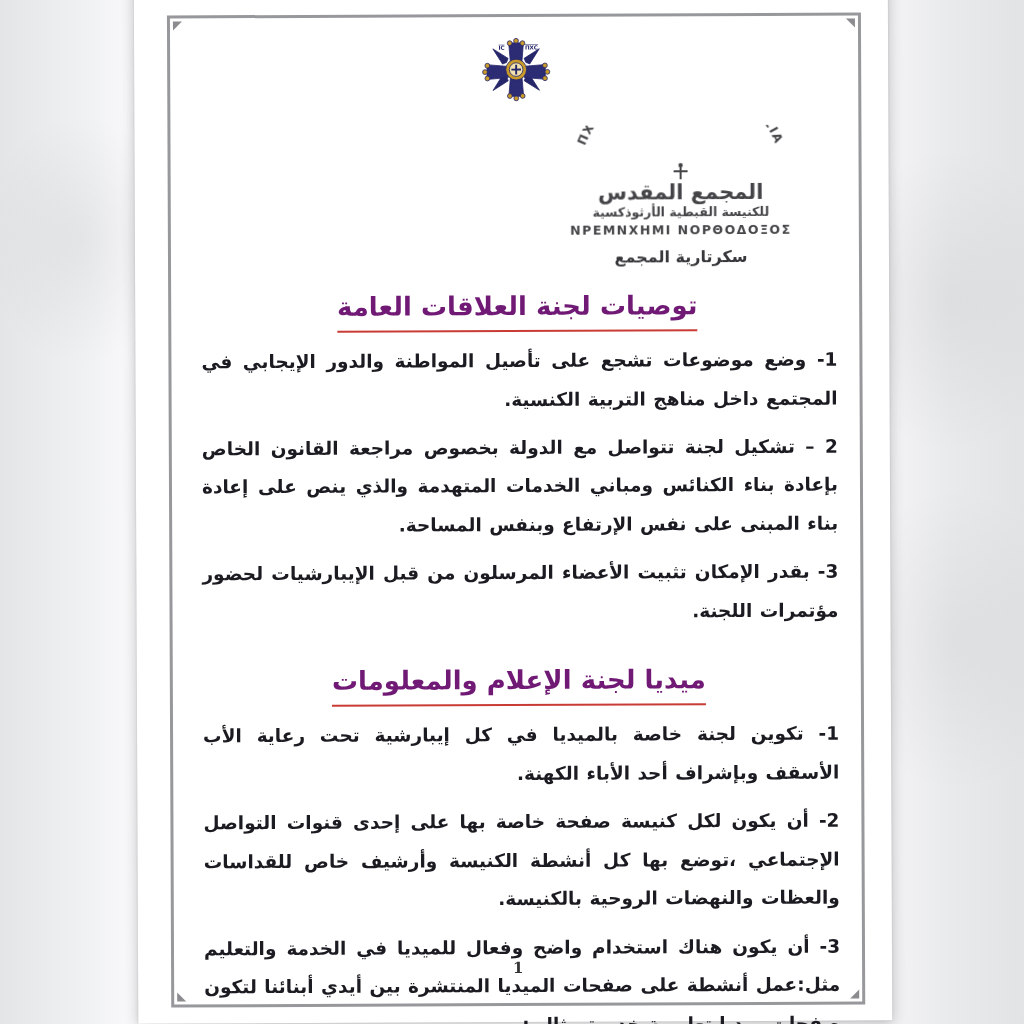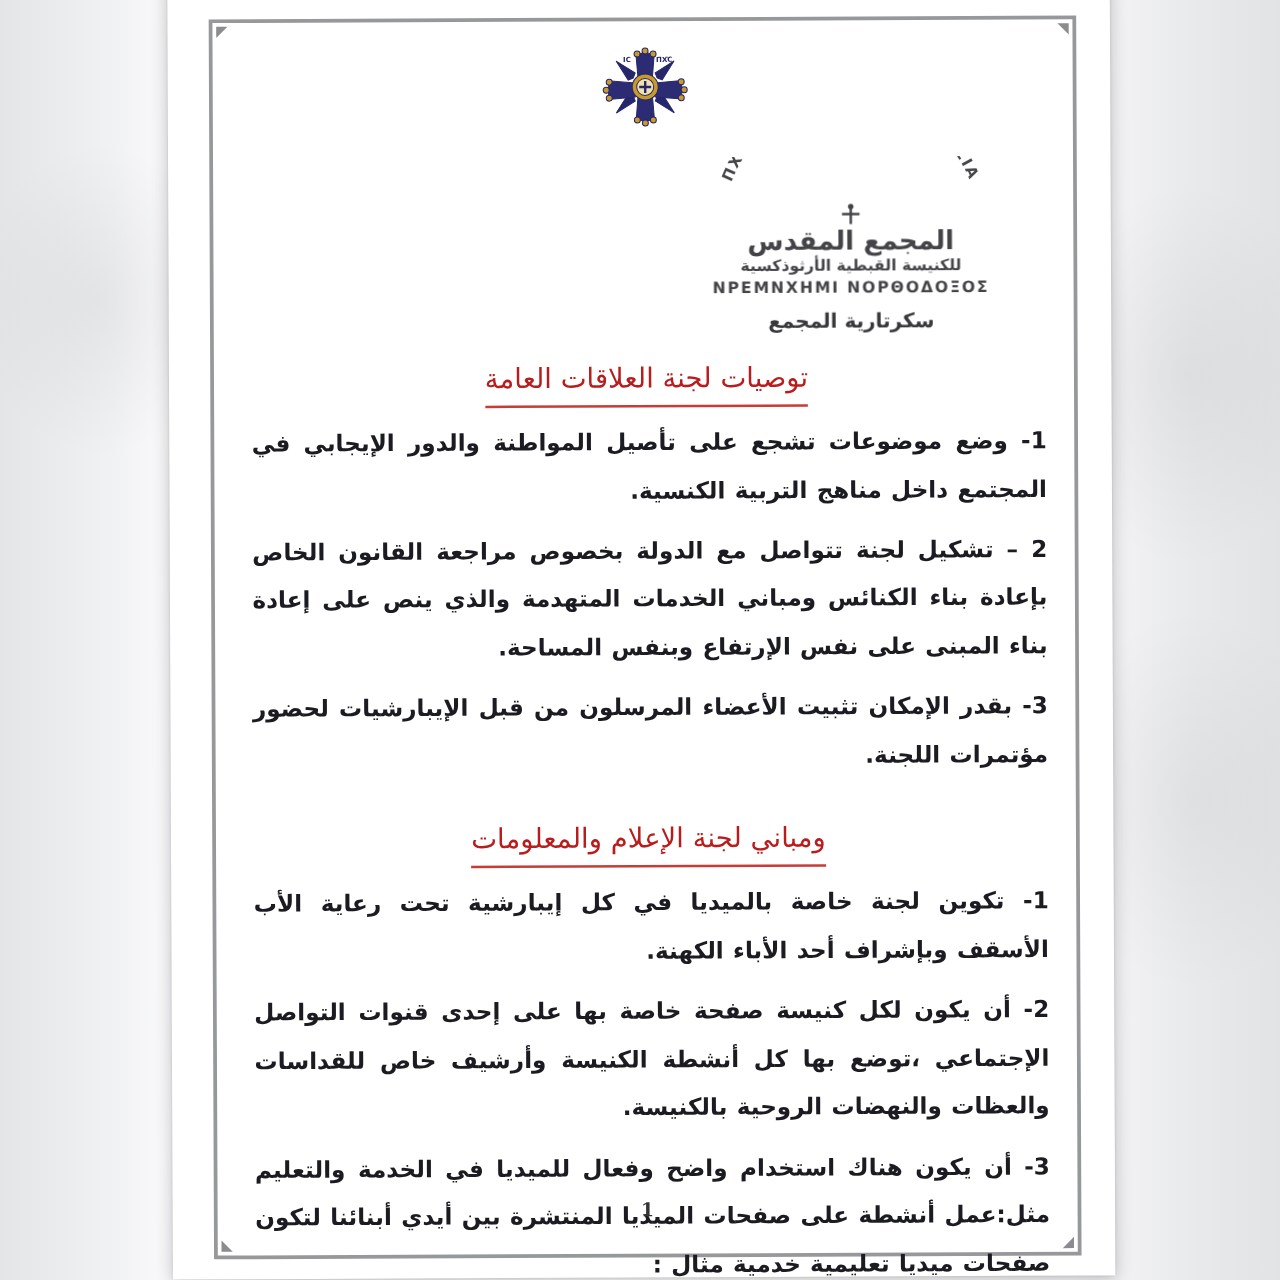--- a/index.html
+++ b/index.html
@@ -39,21 +39,21 @@
     width:232px;margin:14px 42px 0 auto;text-align:center;color:#3b3b3f;
     filter:blur(0.2px);opacity:0.95;
   }
   .stamp .ar-title{font-size:21px;font-weight:bold;line-height:1.05;margin-top:-6px;}
   .stamp .ar-sub{font-size:12.5px;font-weight:bold;margin-top:1px;letter-spacing:0.5px;}
   .stamp .coptic{font-size:12.5px;font-weight:bold;letter-spacing:1.5px;margin-top:3px;font-family:"DejaVu Sans",sans-serif;}
   .stamp .secretariat{font-size:16px;font-weight:bold;margin-top:10px;color:#2e2e32;}
 
   .heading{text-align:center;margin:0;direction:rtl;}
   .heading .hline{
-    display:inline-block;color:#b91c1c;font-size:22px;font-weight:normal;
+    display:inline-block;color:#701a75;font-size:26px;font-weight:bold;
     border-bottom:2.5px solid #c93b35;padding-bottom:4px;line-height:1.5;
   }
   .h1-space{margin-top:20px;}
   .h2-space{margin-top:30px;}
 
   .para{
     direction:rtl;text-align:justify;color:#1b1b22;
     font-size:18.5px;font-weight:bold;line-height:2.08;
     margin:10px 2px 0 6px;word-spacing:1px;
   }
@@ -139,21 +139,21 @@
         </div>
 
         <h2 class="heading h1-space">
           <span class="hline">توصيات لجنة العلاقات العامة</span>
         </h2>
         <p class="para">1- وضع موضوعات تشجع على تأصيل المواطنة والدور الإيجابي في المجتمع داخل مناهج التربية الكنسية.</p>
         <p class="para">2 – تشكيل  لجنة تتواصل مع الدولة بخصوص مراجعة القانون الخاص بإعادة بناء الكنائس ومباني الخدمات المتهدمة والذي ينص على إعادة بناء المبنى على نفس الإرتفاع وبنفس المساحة.</p>
         <p class="para">3- بقدر الإمكان تثبيت الأعضاء المرسلون من قبل الإيبارشيات لحضور مؤتمرات اللجنة.</p>
 
         <h2 class="heading h2-space">
-          <span class="hline">ومباني لجنة الإعلام والمعلومات</span>
+          <span class="hline">ميديا لجنة الإعلام والمعلومات</span>
         </h2>
         <p class="para">1- تكوين لجنة خاصة بالميديا في كل إيبارشية تحت رعاية الأب الأسقف وبإشراف أحد الأباء الكهنة.</p>
         <p class="para">2- أن يكون لكل كنيسة صفحة خاصة بها على إحدى قنوات التواصل الإجتماعي ،توضع بها كل أنشطة الكنيسة وأرشيف خاص للقداسات والعظات والنهضات الروحية بالكنيسة.</p>
         <p class="para">3- أن يكون هناك استخدام واضح وفعال للميديا في الخدمة والتعليم مثل:عمل أنشطة على صفحات الميديا المنتشرة بين أيدي  أبنائنا لتكون صفحات ميديا تعليمية خدمية مثال :</p>
 
         <div class="pagenum">1</div>
       </div>
     </div>
   </div>
 </div>

